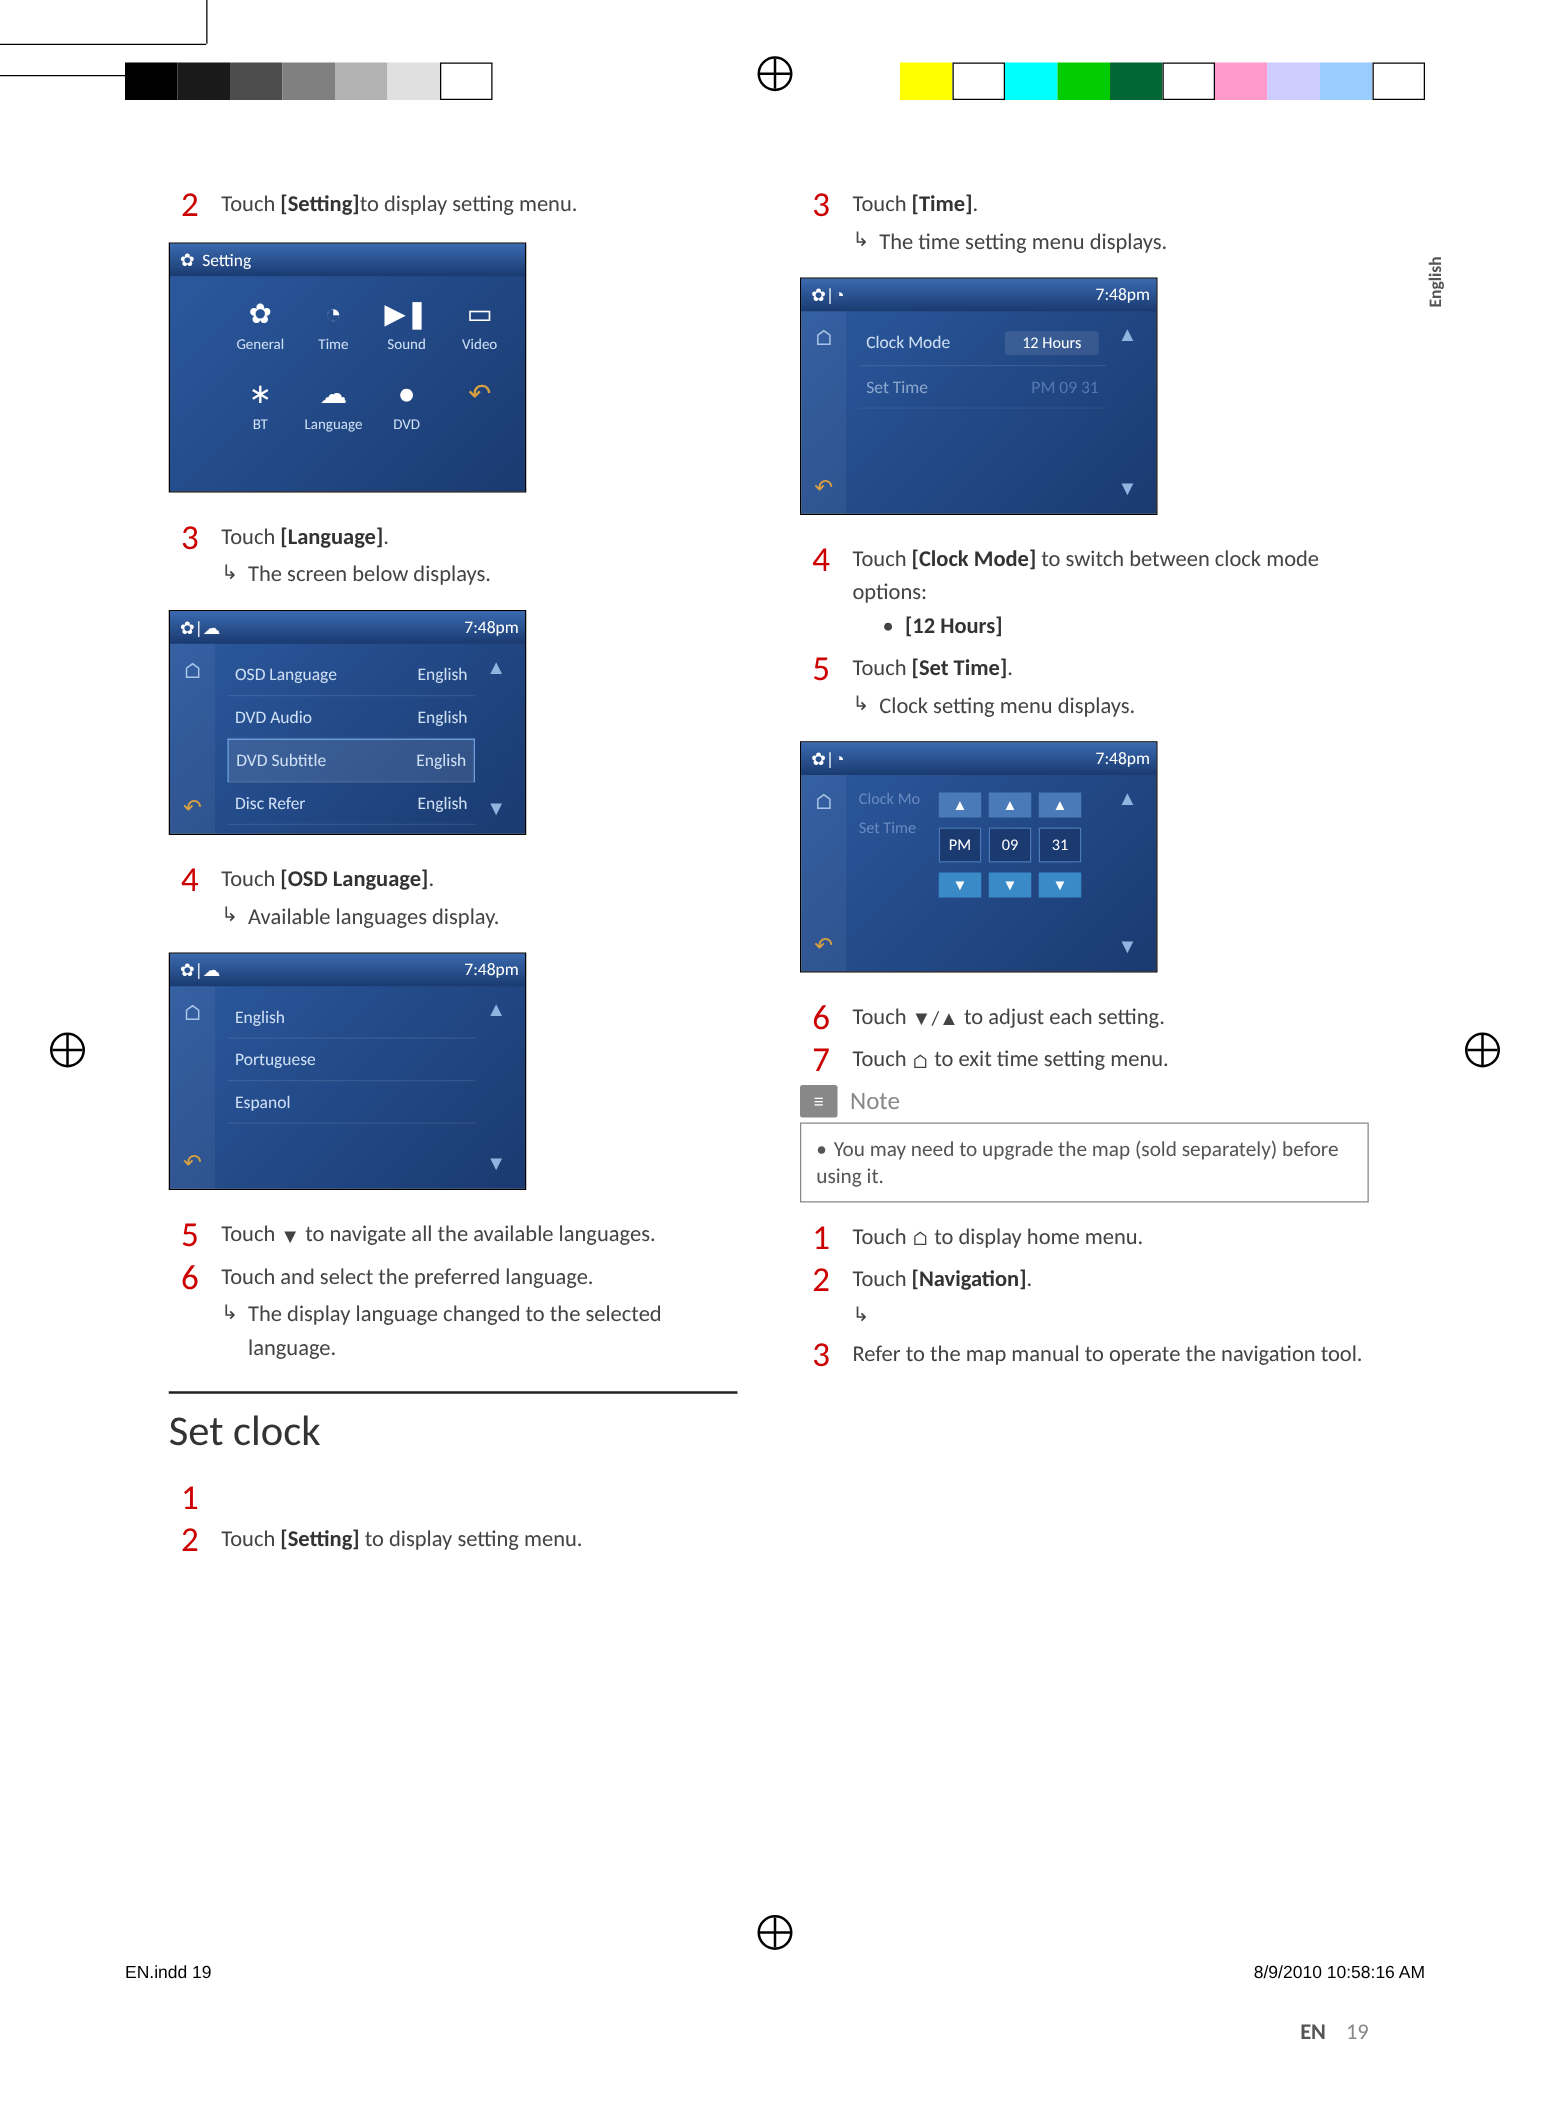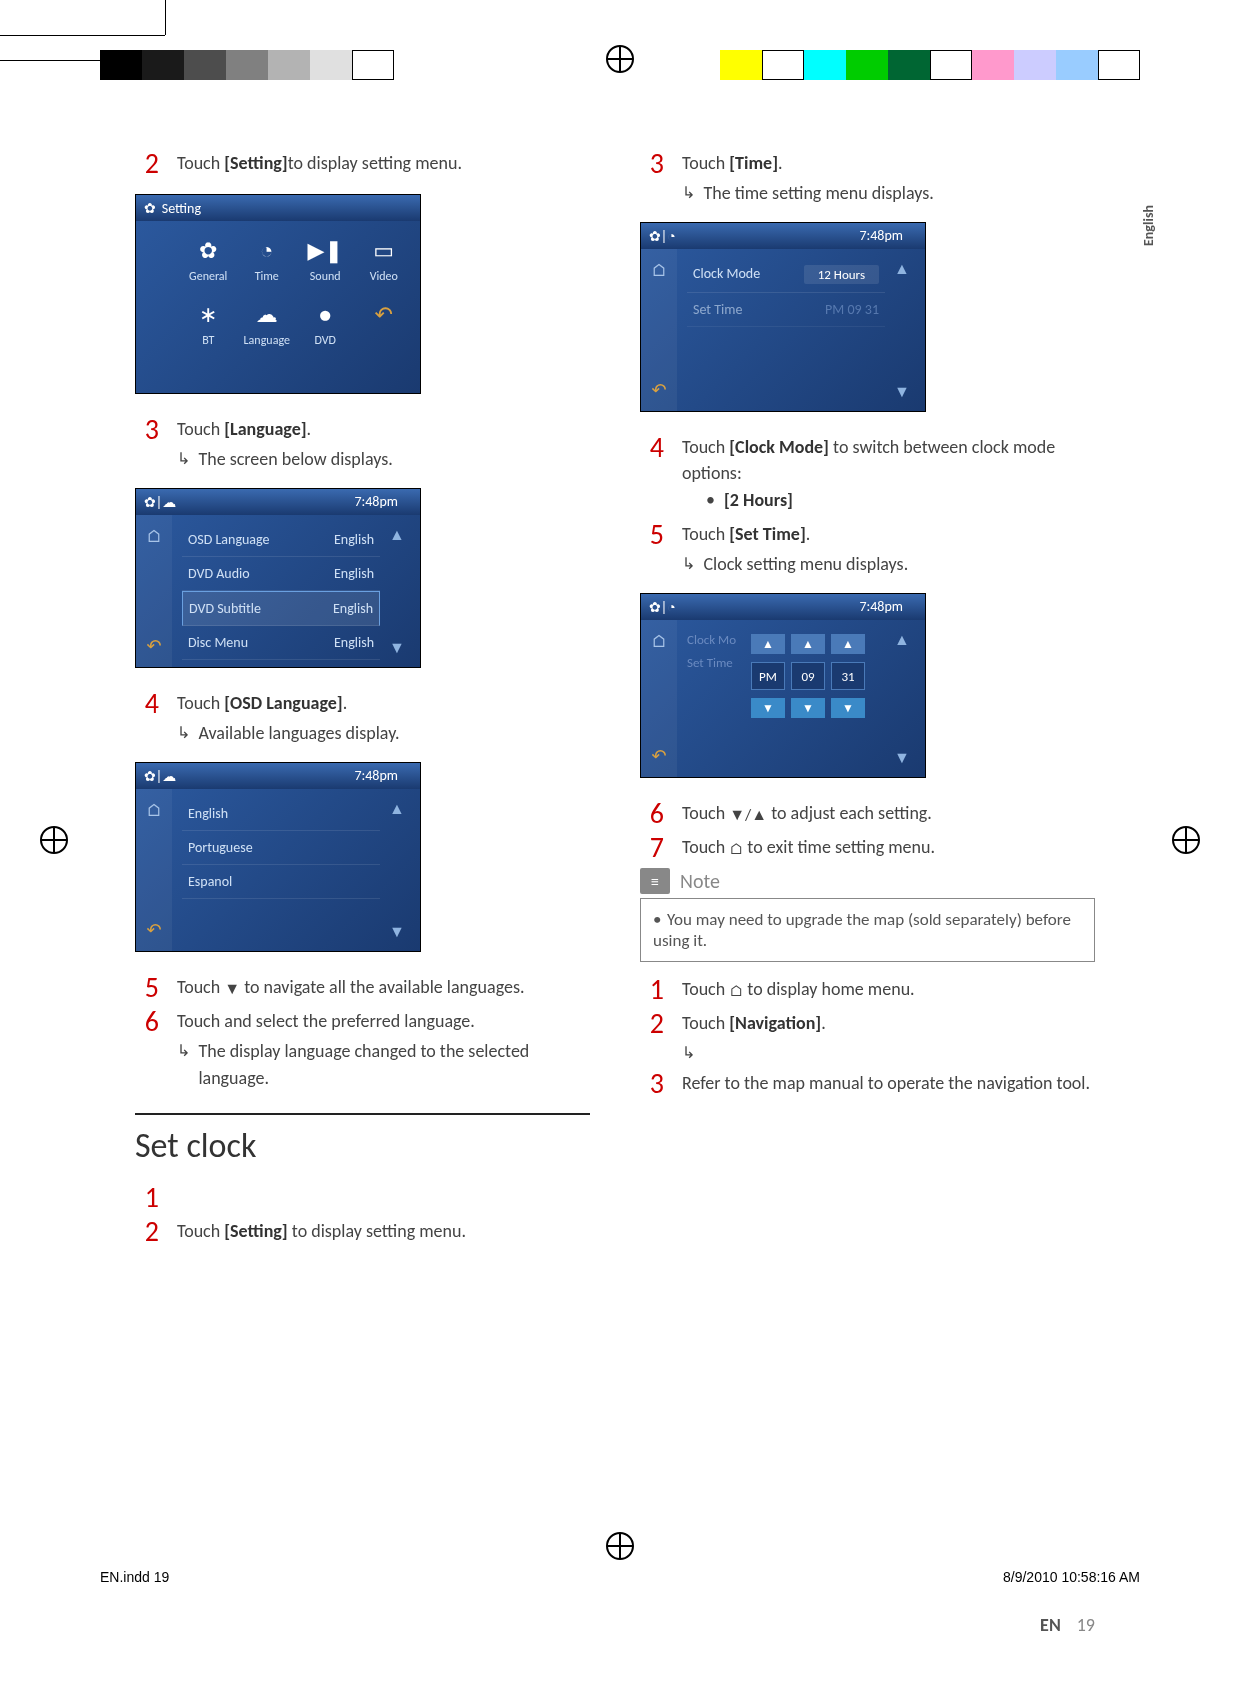--- a/index.html
+++ b/index.html
@@ -81,21 +81,21 @@
     color:#fff;
     font-size:13px;
     position:relative;
   }
   .ss-titlebar{
     background:linear-gradient(#3a6ab0,#1a3a70);
     height:26px; display:flex; align-items:center; padding:0 8px;
     font-size:14px;
   }
   .ss-titlebar .gear{ margin-right:6px; font-size:14px;}
-  .ss-right-time{ position:absolute; top:4px; right:22px; font-size:14px;}
+  .ss-right-time{ position:absolute; top:4px; right:5px; font-size:14px;}
   .ss-leftcol{
     position:absolute; left:0; top:26px; bottom:0; width:36px;
     background:rgba(255,255,255,0.05);
     display:flex; flex-direction:column; justify-content:space-between;
     align-items:center; padding:10px 0;
     color:#a8c4e8;
   }
   .ss-leftcol span{ font-size:18px;}
   .ss-body{
     margin-left:36px; padding:8px 10px 10px 10px;
@@ -299,21 +299,21 @@
           </div>
         <div class="ss-row">
             <span>DVD Audio</span>
             <span>English</span>
           </div>
         <div class="ss-row sel">
             <span>DVD Subtitle</span>
             <span>English</span>
           </div>
         <div class="ss-row">
-            <span>Disc Menu</span>
+            <span>Disc Refer</span>
             <span>English</span>
           </div>
       </div>
     </div>
 
     <div class="step-row">
       <div class="step-num">4</div>
       <div class="step-body">
         <span>Touch </span><b>[OSD Language]</b><span>.</span>
         <div class="sub-arrow">
@@ -414,21 +414,21 @@
             <span>Set Time</span>
             <span style="color:#7a9acc;">PM  09  31</span>
           </div>
       </div>
     </div>
 
     <div class="step-row">
       <div class="step-num">4</div>
       <div class="step-body">
         <span>Touch </span><b>[Clock Mode]</b><span> to switch between clock mode options:</span>
-        <div class="bullet-opt"><span class="dot">•</span><b>[2 Hours]</b></div>
+        <div class="bullet-opt"><span class="dot">•</span><b>[12 Hours]</b></div>
       </div>
     </div>
     <div class="step-row">
       <div class="step-num">5</div>
       <div class="step-body">
         <span>Touch </span><b>[Set Time]</b><span>.</span>
         <div class="sub-arrow">
             <span class="arr">↳</span>
             <span>Clock setting menu displays.</span>
           </div>

